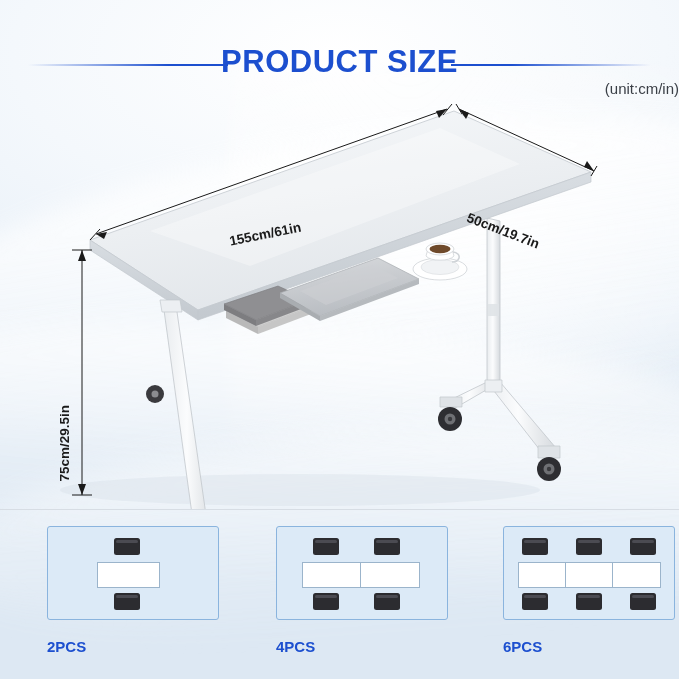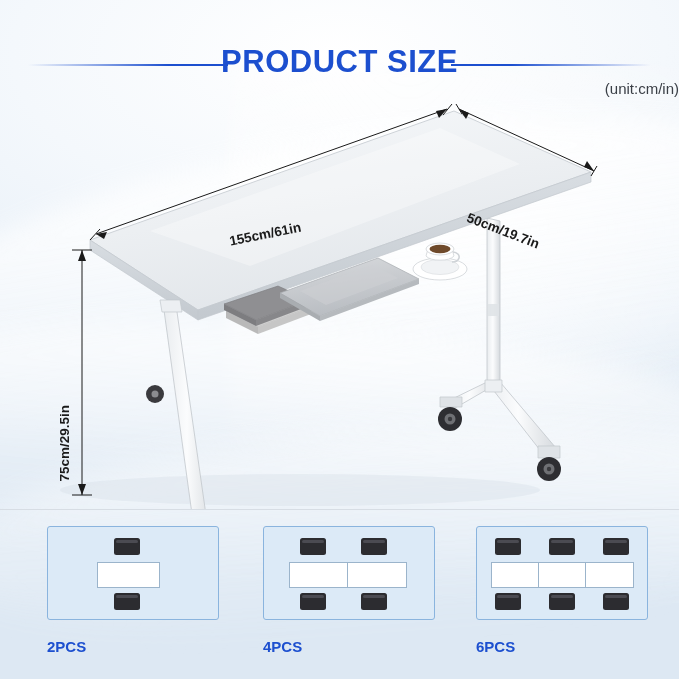--- a/index.html
+++ b/index.html
@@ -93,22 +93,22 @@
   .card{position:absolute;top:6px;width:170px;height:92px;}
   .card .panel{
     position:absolute;left:0;top:0;width:100%;height:100%;
     background:#dceaf7;border:1.5px solid #8ab4de;border-radius:3px;
   }
   .card .cap{
     position:absolute;left:0;top:100px;width:100%;text-align:left;
     font-size:15px;font-weight:bold;color:#1c4fcf;margin-top:12px;
   }
   .card1{left:47px;}
-  .card2{left:263px;}
-  .card3{left:476px;}
+  .card2{left:276px;}
+  .card3{left:503px;}
 
   .tbl{
     position:absolute;background:#ffffff;border:1.2px solid #9bb4cb;
   }
   .chair{
     position:absolute;background:#2c2c30;border-radius:2.5px;
   }
   .chair::after{
     content:"";position:absolute;left:2px;right:2px;top:2px;height:3px;
     background:#4b4b52;border-radius:1.5px;

